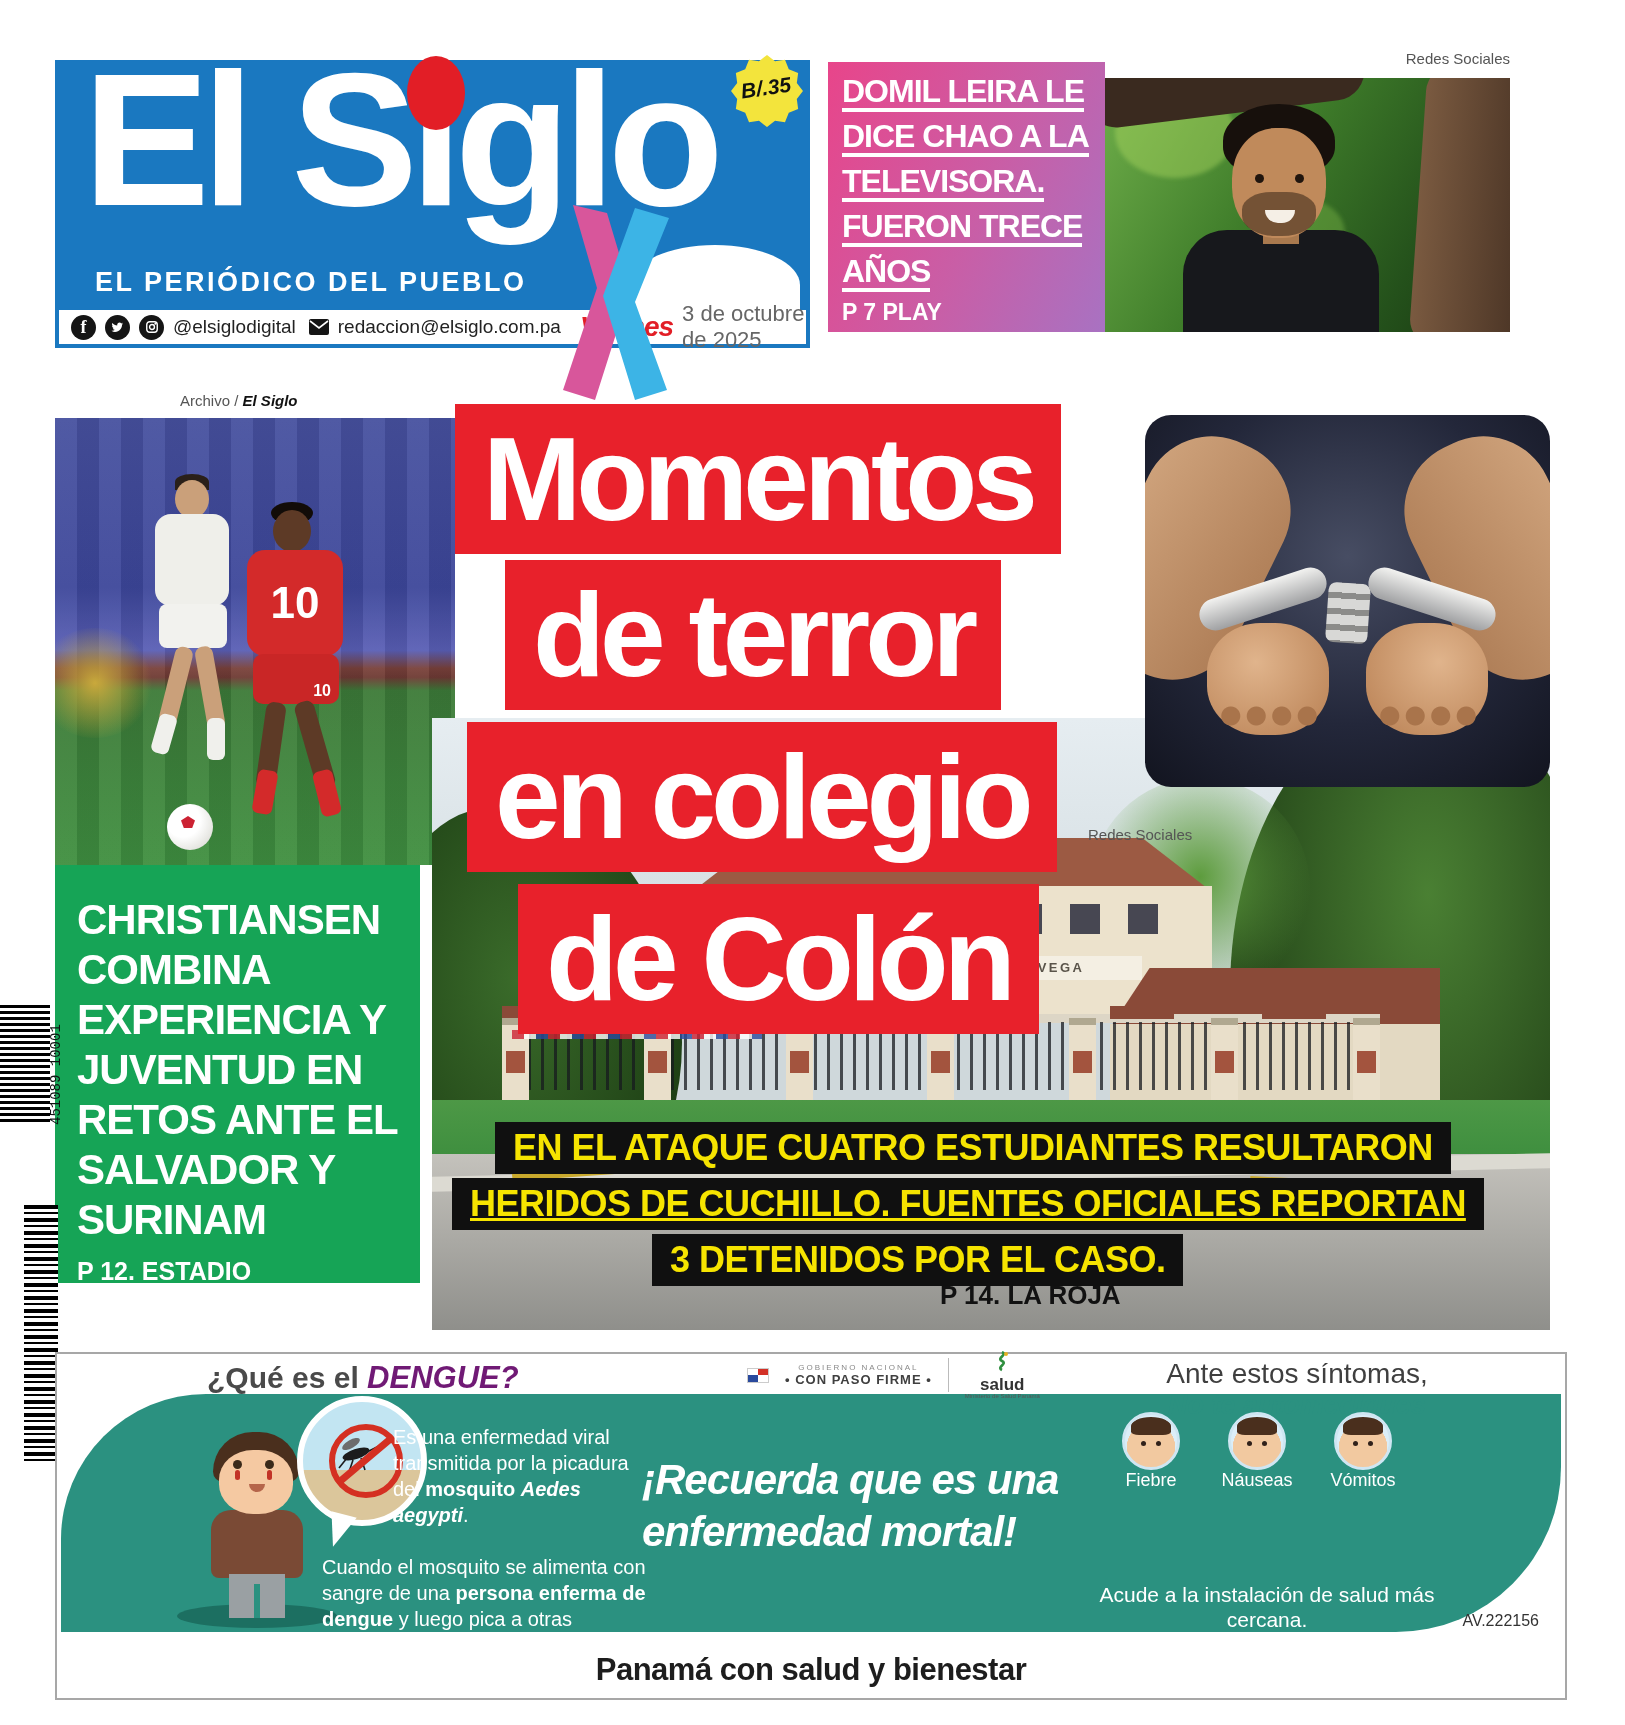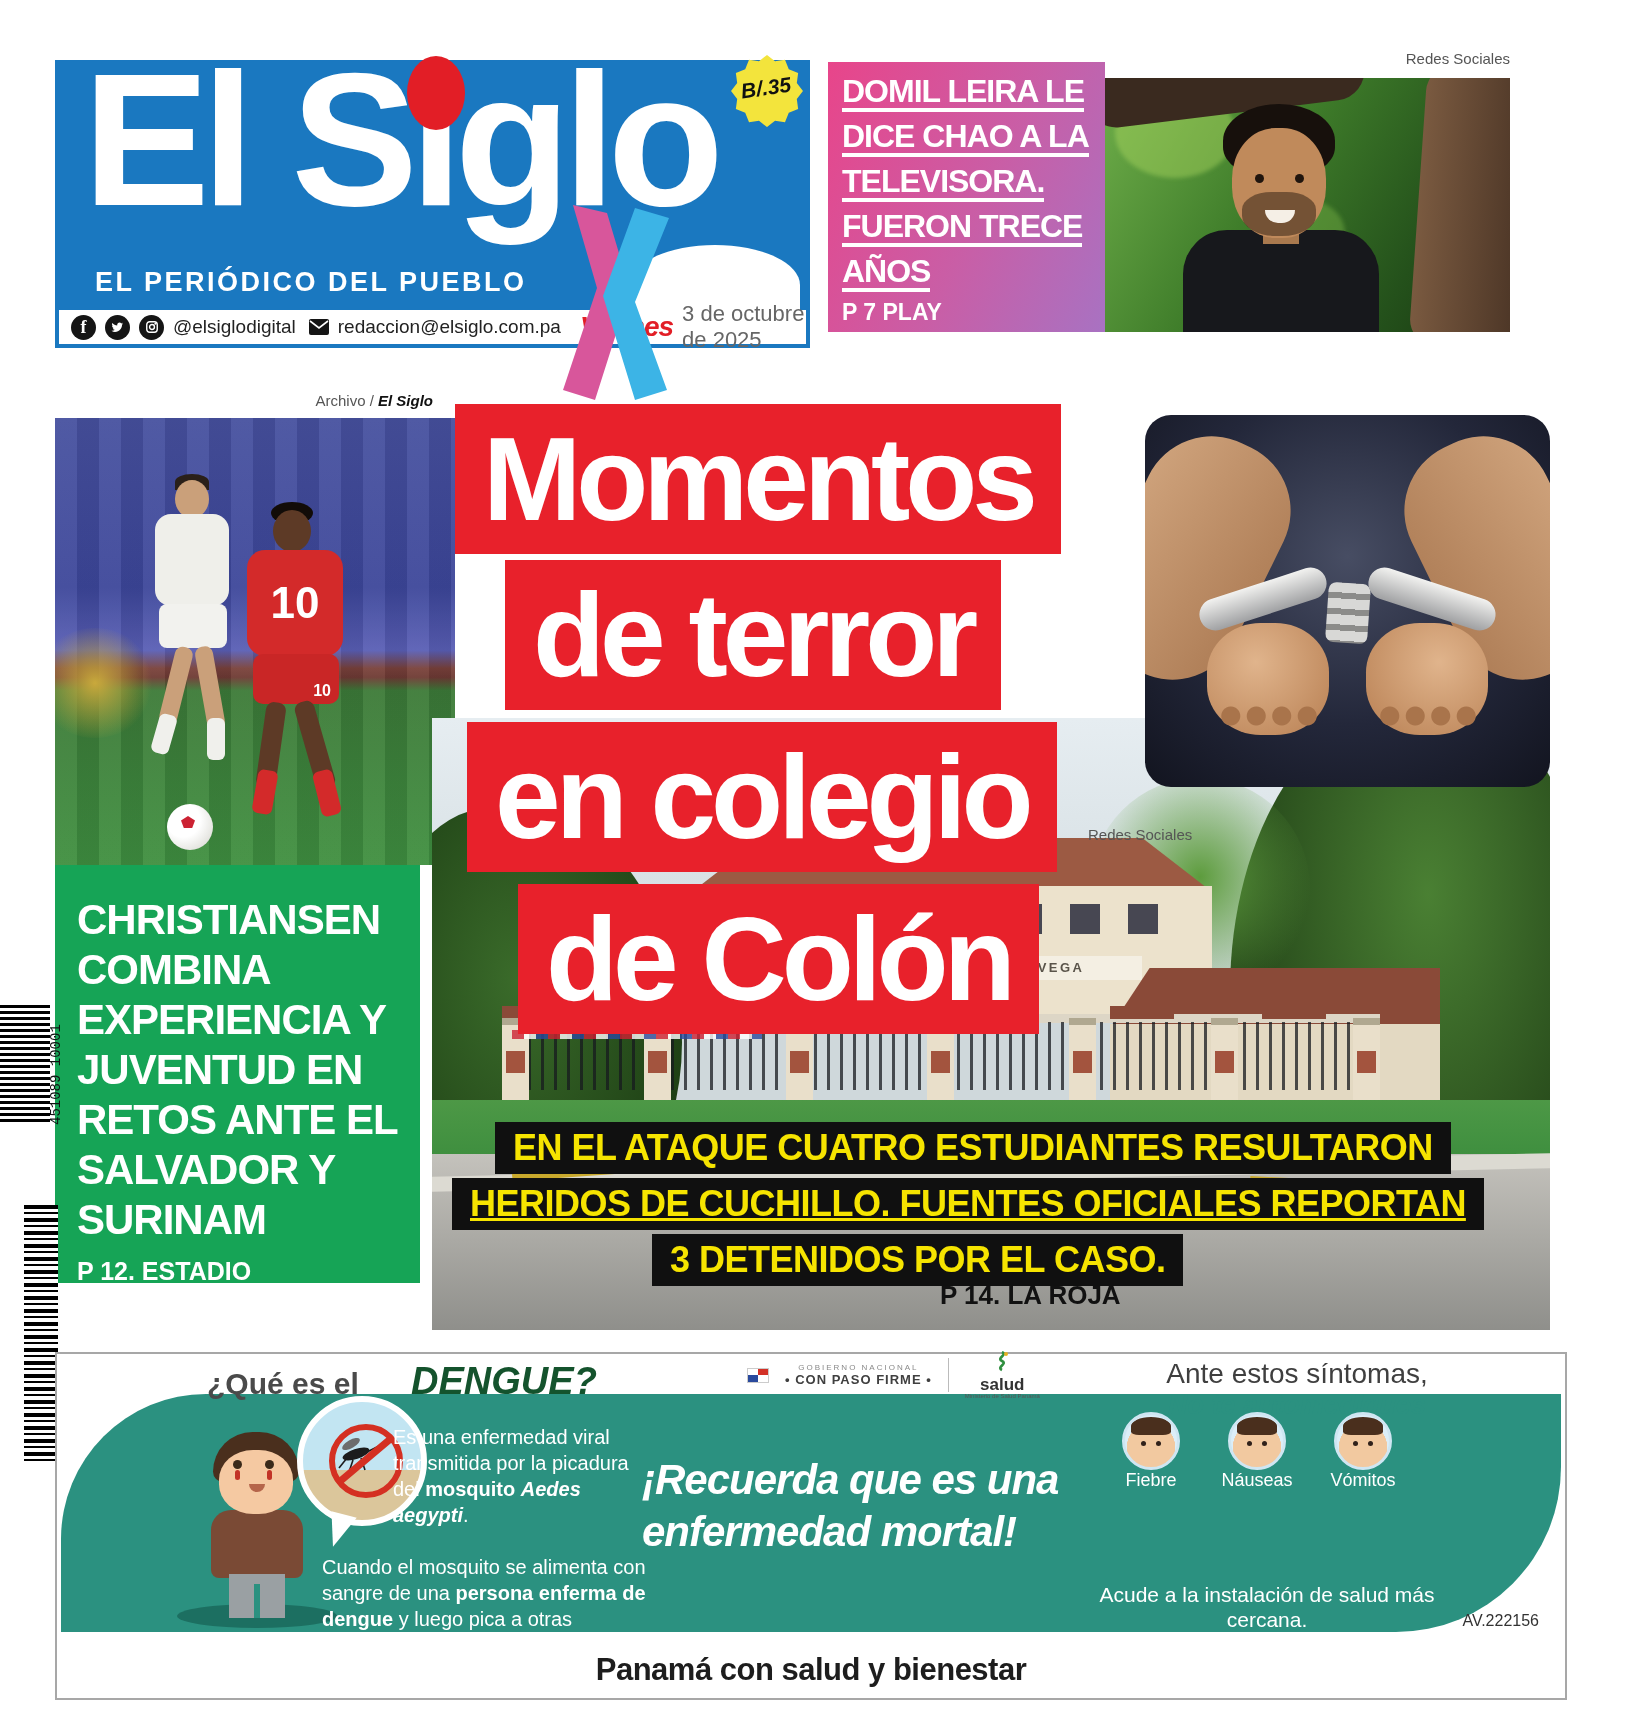--- a/index.html
+++ b/index.html
@@ -64,21 +64,21 @@
   .man-face::after{content:"";position:absolute;left:10px;right:10px;bottom:2px;height:44px;
         background:rgba(40,25,15,.5);border-radius:40% 40% 46% 46%;}
   .man-eye{position:absolute;width:9px;height:9px;background:#20150e;border-radius:50%;top:96px;}
   .man-smile{position:absolute;left:160px;top:132px;width:30px;height:13px;background:#f5efe6;
         border-radius:0 0 14px 14px;z-index:2;}
   .man-shirt{position:absolute;left:78px;top:152px;width:196px;height:110px;background:#17181c;
         border-radius:44px 44px 0 0;}
   .man-neck{position:absolute;left:158px;top:144px;width:36px;height:22px;background:#a9794e;}
 
   
-  .credit-left{position:absolute;left:193px;top:392px;width:240px;text-align:right;}
+  .credit-left{position:absolute;left:180px;top:392px;width:240px;}
   .credit-brand{color:#111;font-weight:bold;font-style:italic;}
 
   .soccer{position:absolute;left:55px;top:418px;width:400px;height:447px;overflow:hidden;
         background:linear-gradient(180deg,#47519f 0%,#3d479a 38%,#5a5fb5 52%,#79413a 56%,
         #6e3a33 58%,#3c7a37 61%,#3f8f3f 100%);}
   .soccer::before{content:"";position:absolute;inset:0;
         background:repeating-linear-gradient(90deg,rgba(255,255,255,.05) 0 22px,rgba(0,0,20,.08) 22px 44px);}
   .yellowblob{position:absolute;left:-20px;top:210px;width:120px;height:110px;border-radius:50%;
         background:radial-gradient(circle,#c9a93c,rgba(201,169,60,0) 70%);}
   .p-head{position:absolute;border-radius:50%;}
@@ -211,21 +211,21 @@
         z-index:9;}
   .subref{position:absolute;left:940px;top:1280px;color:#111;font-weight:bold;font-size:26px;
         z-index:9;}
 
   
   .ad{position:absolute;left:55px;top:1352px;width:1512px;height:348px;background:#fff;
         border:2px solid #a7a7a7;box-sizing:border-box;}
   .ad-teal{position:absolute;left:4px;top:40px;right:4px;height:238px;background:#2b9180;
         border-radius:145px 0 165px 0;}
   .ad-title{position:absolute;left:150px;top:6px;font-size:30px;color:#4a4a4a;font-weight:bold;}
-  .ad-title .hi{color:#14532d;font-style:italic;font-size:38px;margin-left:44px;}
+  .ad-title .hi{color:#701a75;font-style:italic;font-size:31px;}
   .boy{position:absolute;left:120px;top:78px;width:160px;height:196px;}
   .boy-shadow{position:absolute;left:0;bottom:0;width:160px;height:24px;border-radius:50%;
         background:rgba(10,70,60,.45);}
   .boy-hair{position:absolute;left:36px;top:0;width:86px;height:50px;background:#4a2f1d;
         border-radius:46px 46px 12px 12px;}
   .boy-face{position:absolute;left:42px;top:18px;width:74px;height:64px;background:#f5c9a2;
         border-radius:46%;}
   .boy-eye{position:absolute;top:28px;width:9px;height:9px;background:#3a2a1a;border-radius:50%;}
   .boy-tear{position:absolute;top:38px;width:5px;height:10px;background:#c23327;border-radius:3px;}
   .boy-mouth{position:absolute;left:72px;top:52px;width:16px;height:8px;border-radius:0 0 10px 10px;

